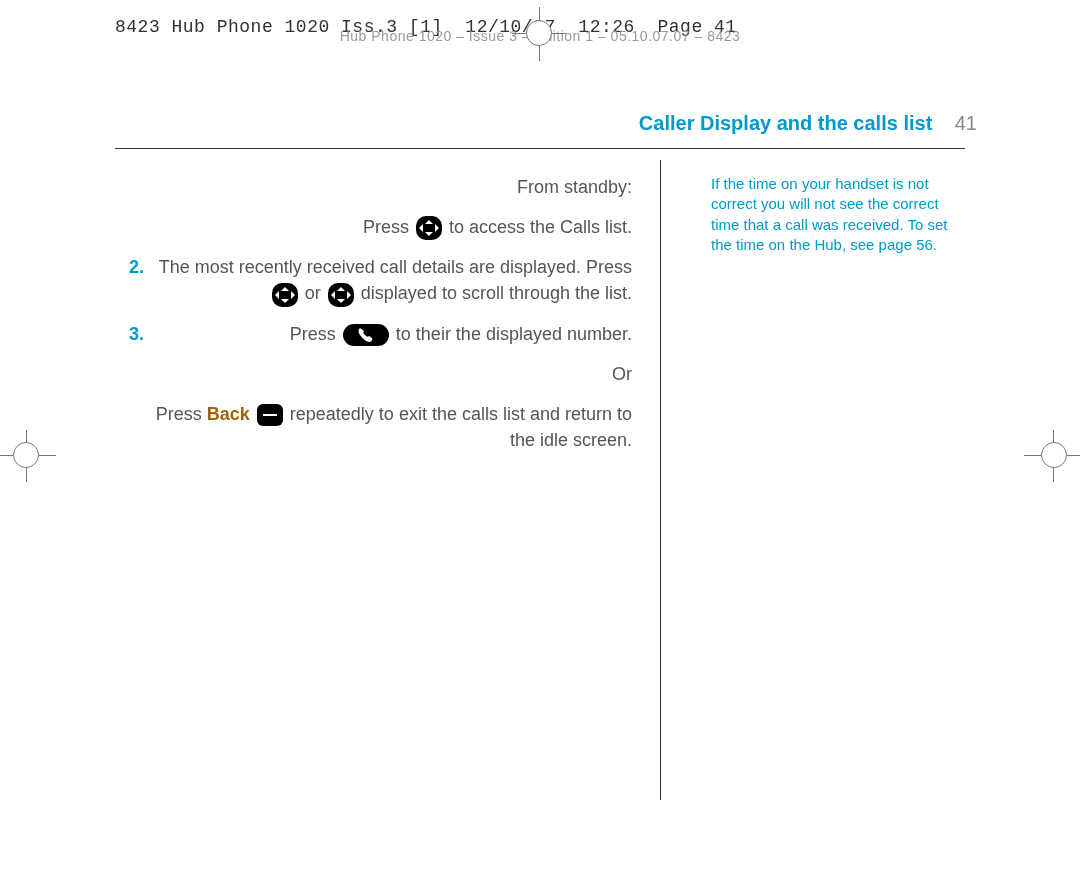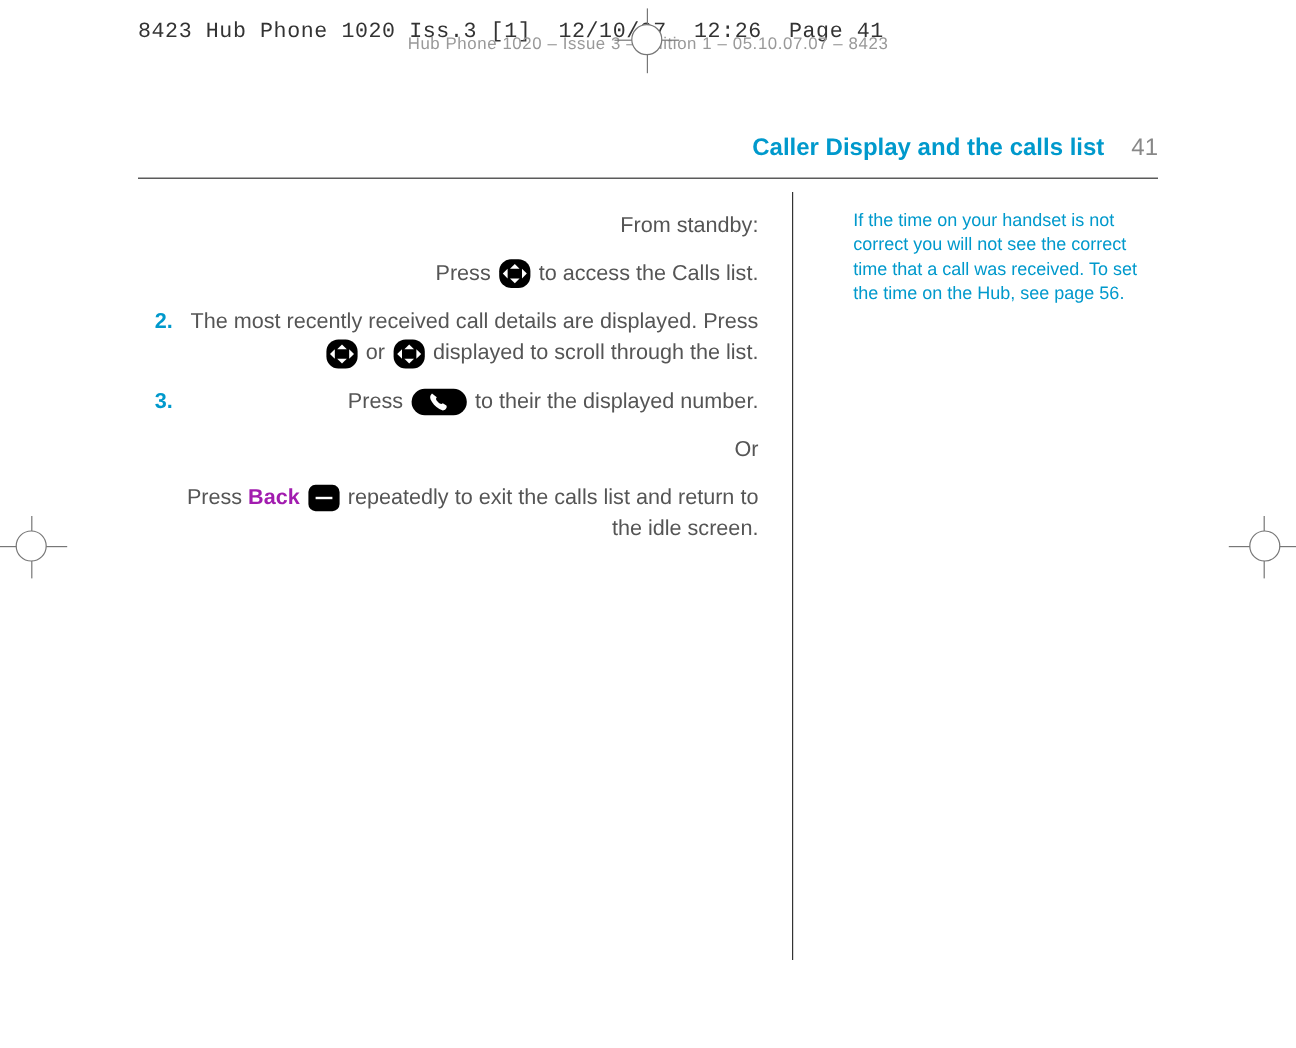--- a/index.html
+++ b/index.html
@@ -42,21 +42,21 @@
       width: 26px; height: 26px; border: 1px solid #777; border-radius: 50%;
       position: absolute; background: #fff;
     }
     .crop-plus-h { position:absolute; height:1px; background:#777; }
     .crop-plus-v { position:absolute; width:1px; background:#777; }
 
     
     .title-row {
       position: absolute;
       top: 112px;
-      right: 115px;
+      right: 103px;
       text-align: right;
     }
     .title-text {
       color: #0099cc;
       font-size: 20px;
       font-weight: bold;
       display: inline;
     }
     .page-num {
       color: #888;
@@ -104,21 +104,21 @@
       line-height: 1.35;
     }
 
     .para { margin-bottom: 14px; position: relative; text-align: right; }
     .step-num {
       color: #0099cc;
       font-weight: bold;
       position: absolute;
       left: -24px;
     }
-    .bold-blue { color: #a21caf; font-weight: bold; }
+    .bold-blue { color: #a16207; font-weight: bold; }
 
     .side-note { margin-bottom: 60px; max-width: 275px; margin-left: 32px; }
 
     
     .icon {
       display: inline-block;
       vertical-align: middle;
       background: #000;
       border-radius: 10px;
       position: relative;

